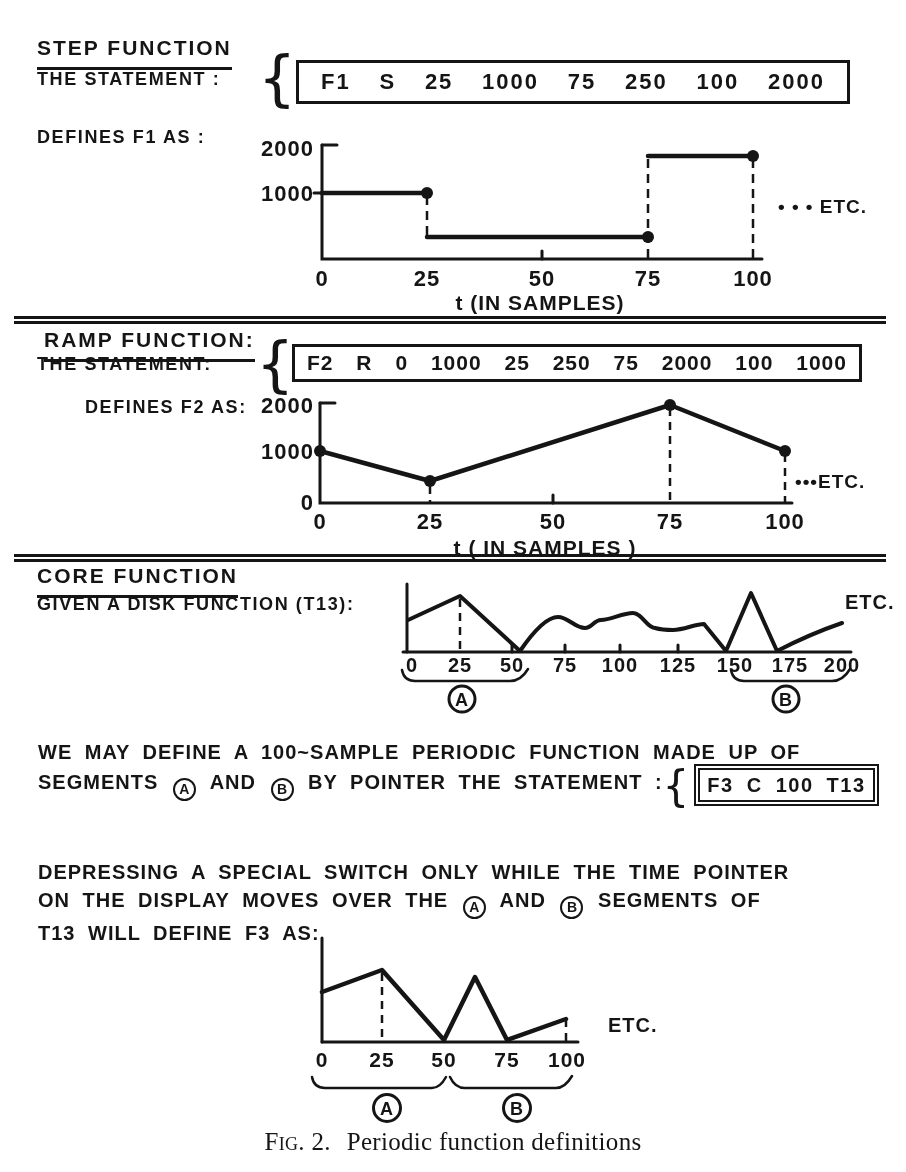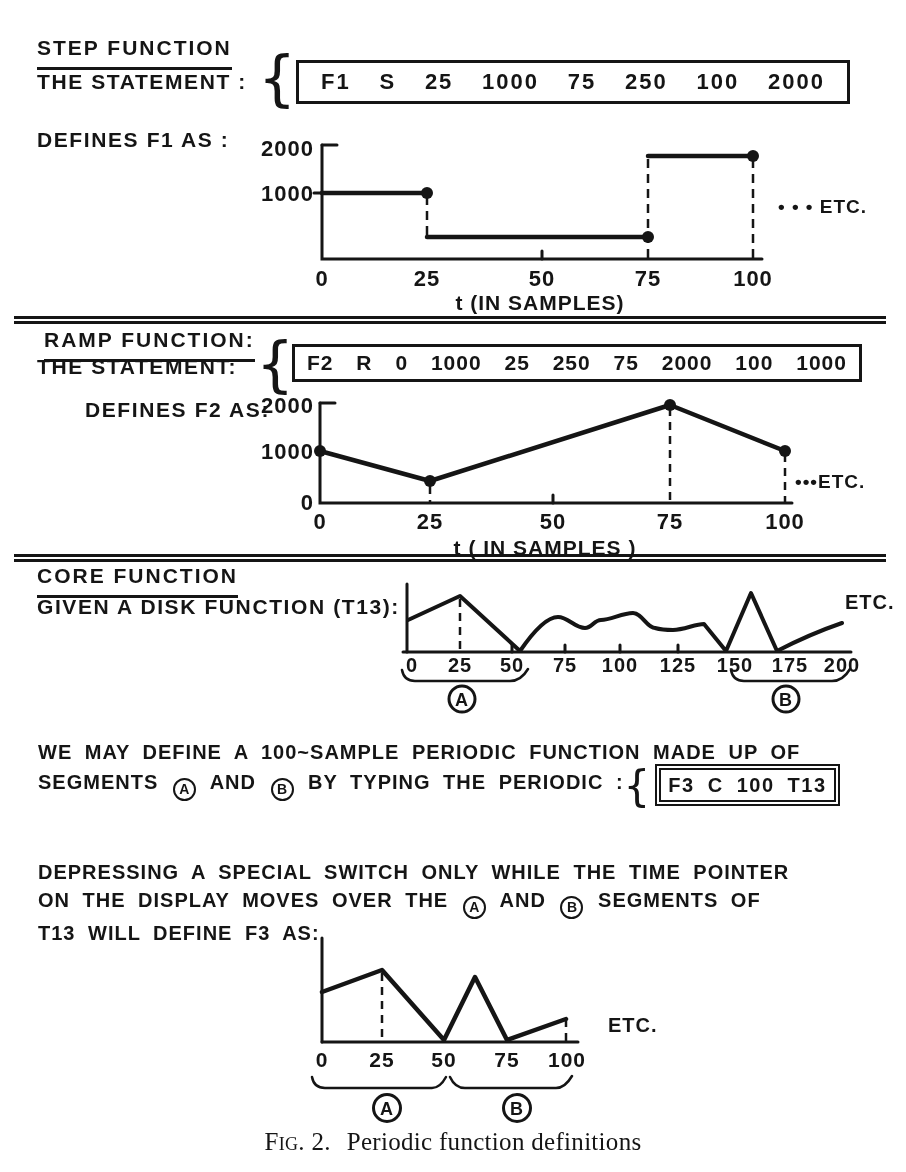--- a/index.html
+++ b/index.html
@@ -1,20 +1,20 @@
 <!DOCTYPE html>
 <html><head>
 <meta charset="utf-8">
 <style>
   html,body{margin:0;padding:0;background:#ffffff;}
   .page{position:relative;width:906px;height:1172px;background:#fff;color:#151515;
         font-family:"Liberation Sans",sans-serif;font-weight:700;overflow:hidden;}
   .abs{position:absolute;}
   .hd{font-size:21px;letter-spacing:2px;border-bottom:3px solid #151515;padding-bottom:8px;display:inline-block;line-height:1.1;}
-  .lbl{font-size:21px;letter-spacing:1.6px;line-height:1.1;}
+  .lbl{font-size:18px;letter-spacing:1.6px;line-height:1.1;}
   .stmt-box{border:3px solid #151515;display:flex;align-items:center;justify-content:space-between;box-sizing:border-box;}
   .stmt-box .tok{font-size:22px;letter-spacing:2px;}
   .stmt-box.compact .tok{font-size:21px;letter-spacing:1px;}
   .brace{font-weight:400;line-height:1;font-family:"DejaVu Sans",sans-serif;}
   .big-brace{font-size:60px;}
   .brace-inline{font-size:42px;vertical-align:-12px;display:inline-block;}
   .body-line{font-size:20px;letter-spacing:1px;word-spacing:6px;line-height:28px;white-space:nowrap;}
   .circ{display:inline-flex;width:23px;height:23px;border:2.5px solid #151515;border-radius:50%;
         align-items:center;justify-content:center;font-size:14px;letter-spacing:0;
         vertical-align:-5px;box-sizing:border-box;margin:0 2px;}
@@ -173,21 +173,21 @@
     <div class="body-line">WE MAY DEFINE A 100~SAMPLE PERIODIC FUNCTION MADE UP OF</div>
     <div class="body-line">
       <span>SEGMENTS</span>
       <span class="circ">
           <span>A</span>
         </span>
       <span>AND</span>
       <span class="circ">
           <span>B</span>
         </span>
-      <span>BY TYPING THE PERIODIC :</span><span class="brace brace-inline">{</span><span class="f3box">F3 C 100 T13</span>
+      <span>BY POINTER THE STATEMENT :</span><span class="brace brace-inline">{</span><span class="f3box">F3 C 100 T13</span>
     </div>
   </div>
 
   <div class="abs" style="left:38px;top:858px;">
     <div class="body-line">DEPRESSING A SPECIAL SWITCH ONLY WHILE THE TIME POINTER</div>
     <div class="body-line">
       <span>ON THE DISPLAY MOVES OVER THE</span>
       <span class="circ">
           <span>A</span>
         </span>

